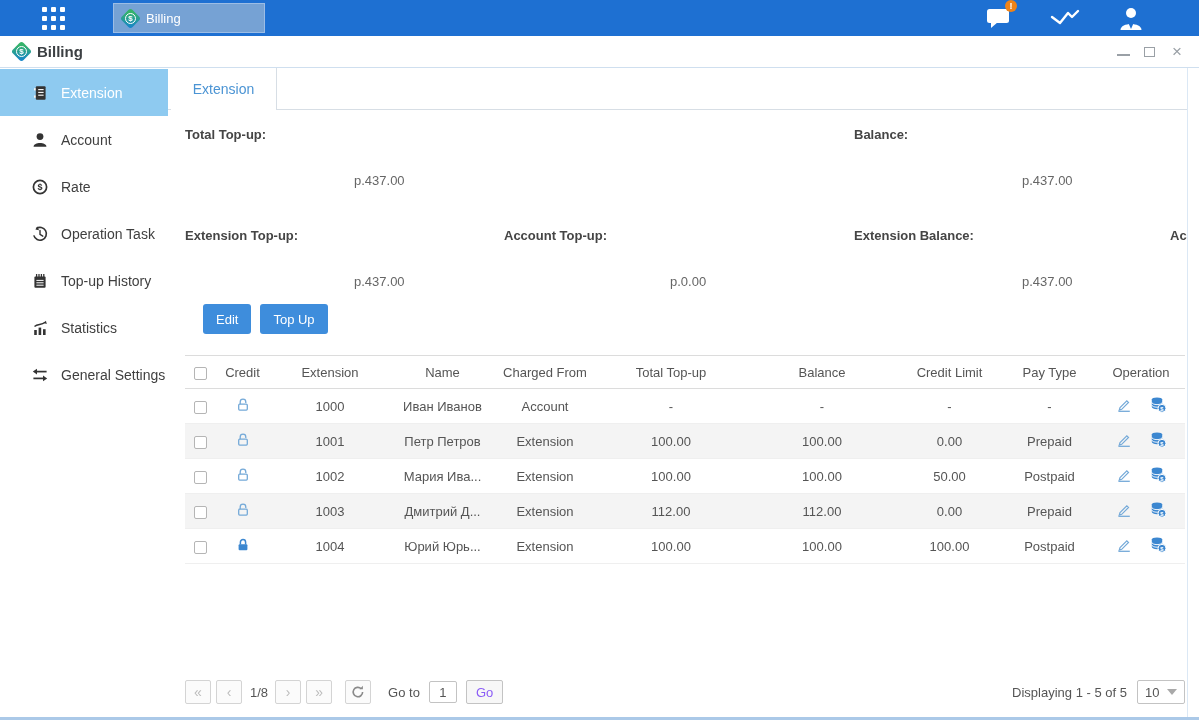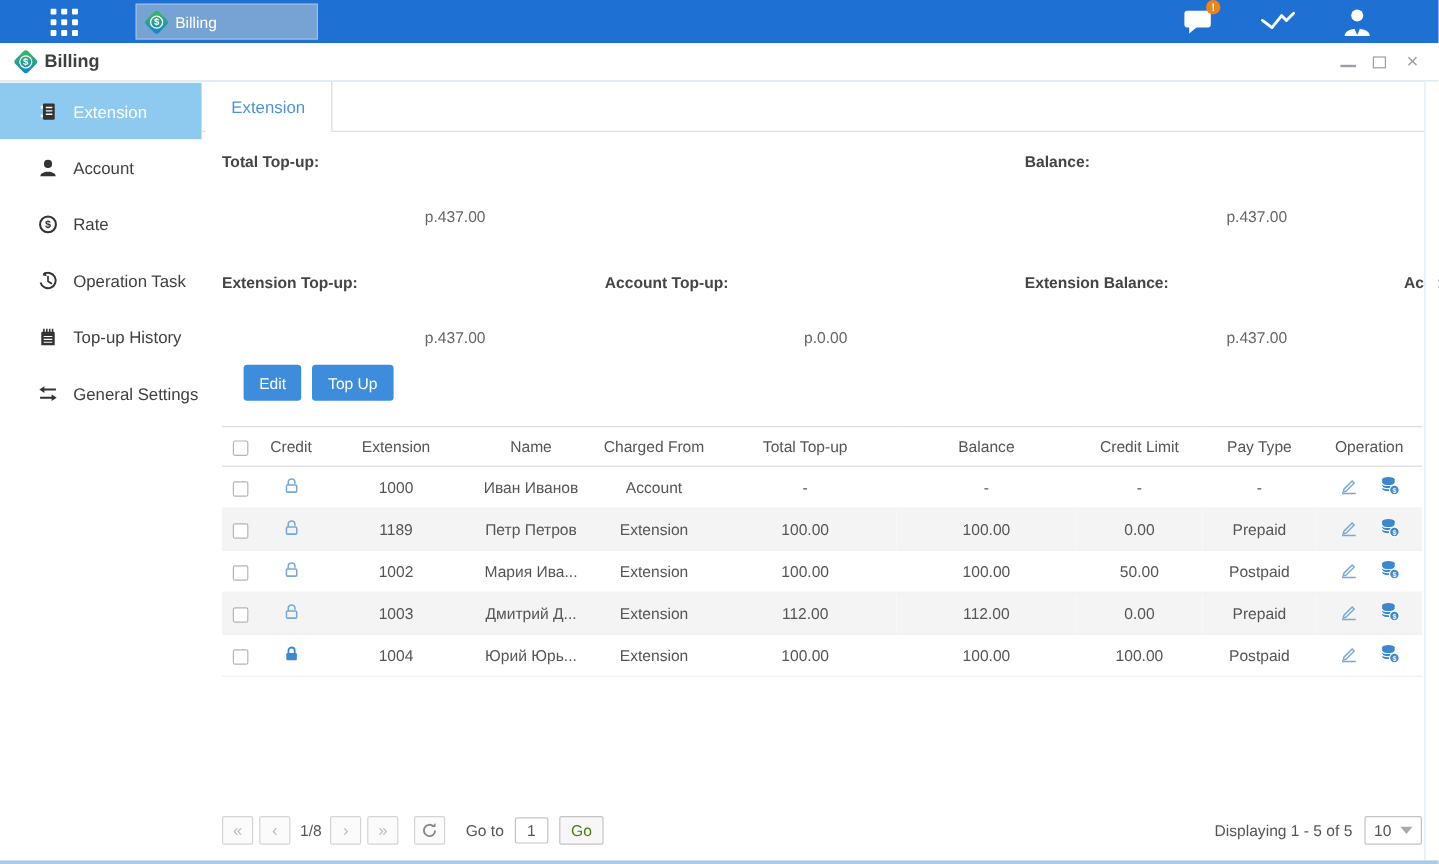--- a/index.html
+++ b/index.html
@@ -78,21 +78,21 @@
   
   .footer { margin-top:auto; display:flex; align-items:center; padding:0 14px 15px 17px; font-size:13px; color:#555; }
   .pg-btn { width:26px; height:24px; border:1px solid #d4d4d4; background:#fbfbfb; color:#bcbcbc;
             display:inline-flex; align-items:center; justify-content:center; border-radius:2px;
             font-size:14px; margin-right:5px; cursor:pointer; }
   .pg-ind { margin:0 7px 0 3px; color:#555; }
   .goto-lbl { margin:0 9px 0 12px; }
   .goto-input { width:28px; height:22px; border:1px solid #c3c3c3; border-radius:2px; text-align:center;
                 font-size:13px; font-family:inherit; color:#555; }
   .go-btn { height:24px; padding:0 9px; margin-left:9px; border:1px solid #c3c3c3; border-radius:2px;
-            background:#f7f7f7; color:#4d7c0f; font-size:13px; font-family:inherit; cursor:pointer; }
+            background:#f7f7f7; color:#8b5cf6; font-size:13px; font-family:inherit; cursor:pointer; }
   .footer-right { margin-left:auto; display:flex; align-items:center; gap:10px; }
   .pagesize { width:48px; height:24px; border:1px solid #c3c3c3; border-radius:2px; display:flex;
               align-items:center; padding:0 7px; cursor:pointer; background:#fff; justify-content:space-between; }
   .caret { width:0; height:0; border-left:5px solid transparent; border-right:5px solid transparent; border-top:6px solid #a9a9a9; }
 
   
   .scroll-gutter { position:absolute; right:0; top:68px; bottom:3px; width:12px; background:#fff; border-left:1px solid #dbe8f5; }
   .bottom-edge { position:absolute; left:0; right:0; bottom:0; height:3px; background:#abc9e8; }
 </style>
 </head>
@@ -202,20 +202,30 @@
               <line x1="9.4" y1="1" x2="9.4" y2="4"></line>
               <line x1="11.8" y1="1" x2="11.8" y2="4"></line>
             </g>
           <g stroke="#fff" stroke-width="1">
               <line x1="4.4" y1="7.4" x2="11.6" y2="7.4"></line>
               <line x1="4.4" y1="9.8" x2="11.6" y2="9.8"></line>
               <line x1="4.4" y1="12.2" x2="11.6" y2="12.2"></line>
             </g>
         </svg>
         <span>Top-up History</span>
+      </div>
+      <div class="side-item">
+        <svg width="16" height="16" viewBox="0 0 16 16">
+          <rect x="2.2" y="10" width="2.6" height="5" fill="#333"></rect>
+          <rect x="6.6" y="7.6" width="2.6" height="7.4" fill="#333"></rect>
+          <rect x="11" y="9.2" width="2.6" height="5.8" fill="#333"></rect>
+          <path d="M2.5 6.5 C6 3.5 9 5.5 13.2 2.2" fill="none" stroke="#333" stroke-width="1.4"></path>
+          <path d="M13.9 0.8 l0.9 3.3 -3.2 -1.2 z" fill="#333"></path>
+        </svg>
+        <span>Statistics</span>
       </div>
       <div class="side-item">
         <svg width="16" height="16" viewBox="0 0 16 16">
           <line x1="4" y1="4.6" x2="14.6" y2="4.6" stroke="#333" stroke-width="1.7"></line>
           <path d="M5 1.8 L0.8 4.6 L5 7.4 z" fill="#333"></path>
           <line x1="1.4" y1="11.4" x2="12" y2="11.4" stroke="#333" stroke-width="1.7"></line>
           <path d="M11 8.6 L15.2 11.4 L11 14.2 z" fill="#333"></path>
         </svg>
         <span>General Settings</span>
       </div>
@@ -316,21 +326,21 @@
             </tr>
 
             <tr class="stripe">
               <td><span class="cb"></span></td>
               <td><span class="lockwrap">
                 <svg width="16" height="16" viewBox="0 0 16 16">
                       <path d="M5.2 7.2 V4.9 a2.8 2.8 0 0 1 5.6 0 V6.1" fill="none" stroke="#74a9d8" stroke-width="1.3"></path>
                       <rect x="3.7" y="7.2" width="8.6" height="5.9" rx="1" fill="none" stroke="#74a9d8" stroke-width="1.3"></rect>
                     </svg>
               </span></td>
-              <td>1189</td>
+              <td>1001</td>
               <td>Петр Петров</td>
               <td>Extension</td>
               <td>100.00</td>
               <td>100.00</td>
               <td>0.00</td>
               <td>Prepaid</td>
               <td><span class="op-icons">
                 <span>
                       <svg width="18" height="16" viewBox="0 0 18 16">
                         <path d="M5 10.6 L11.8 3.8 l1.7 1.7 L6.7 12.3 l-2.4 0.7 z" fill="none" stroke="#74a9d8" stroke-width="1.2"></path>

